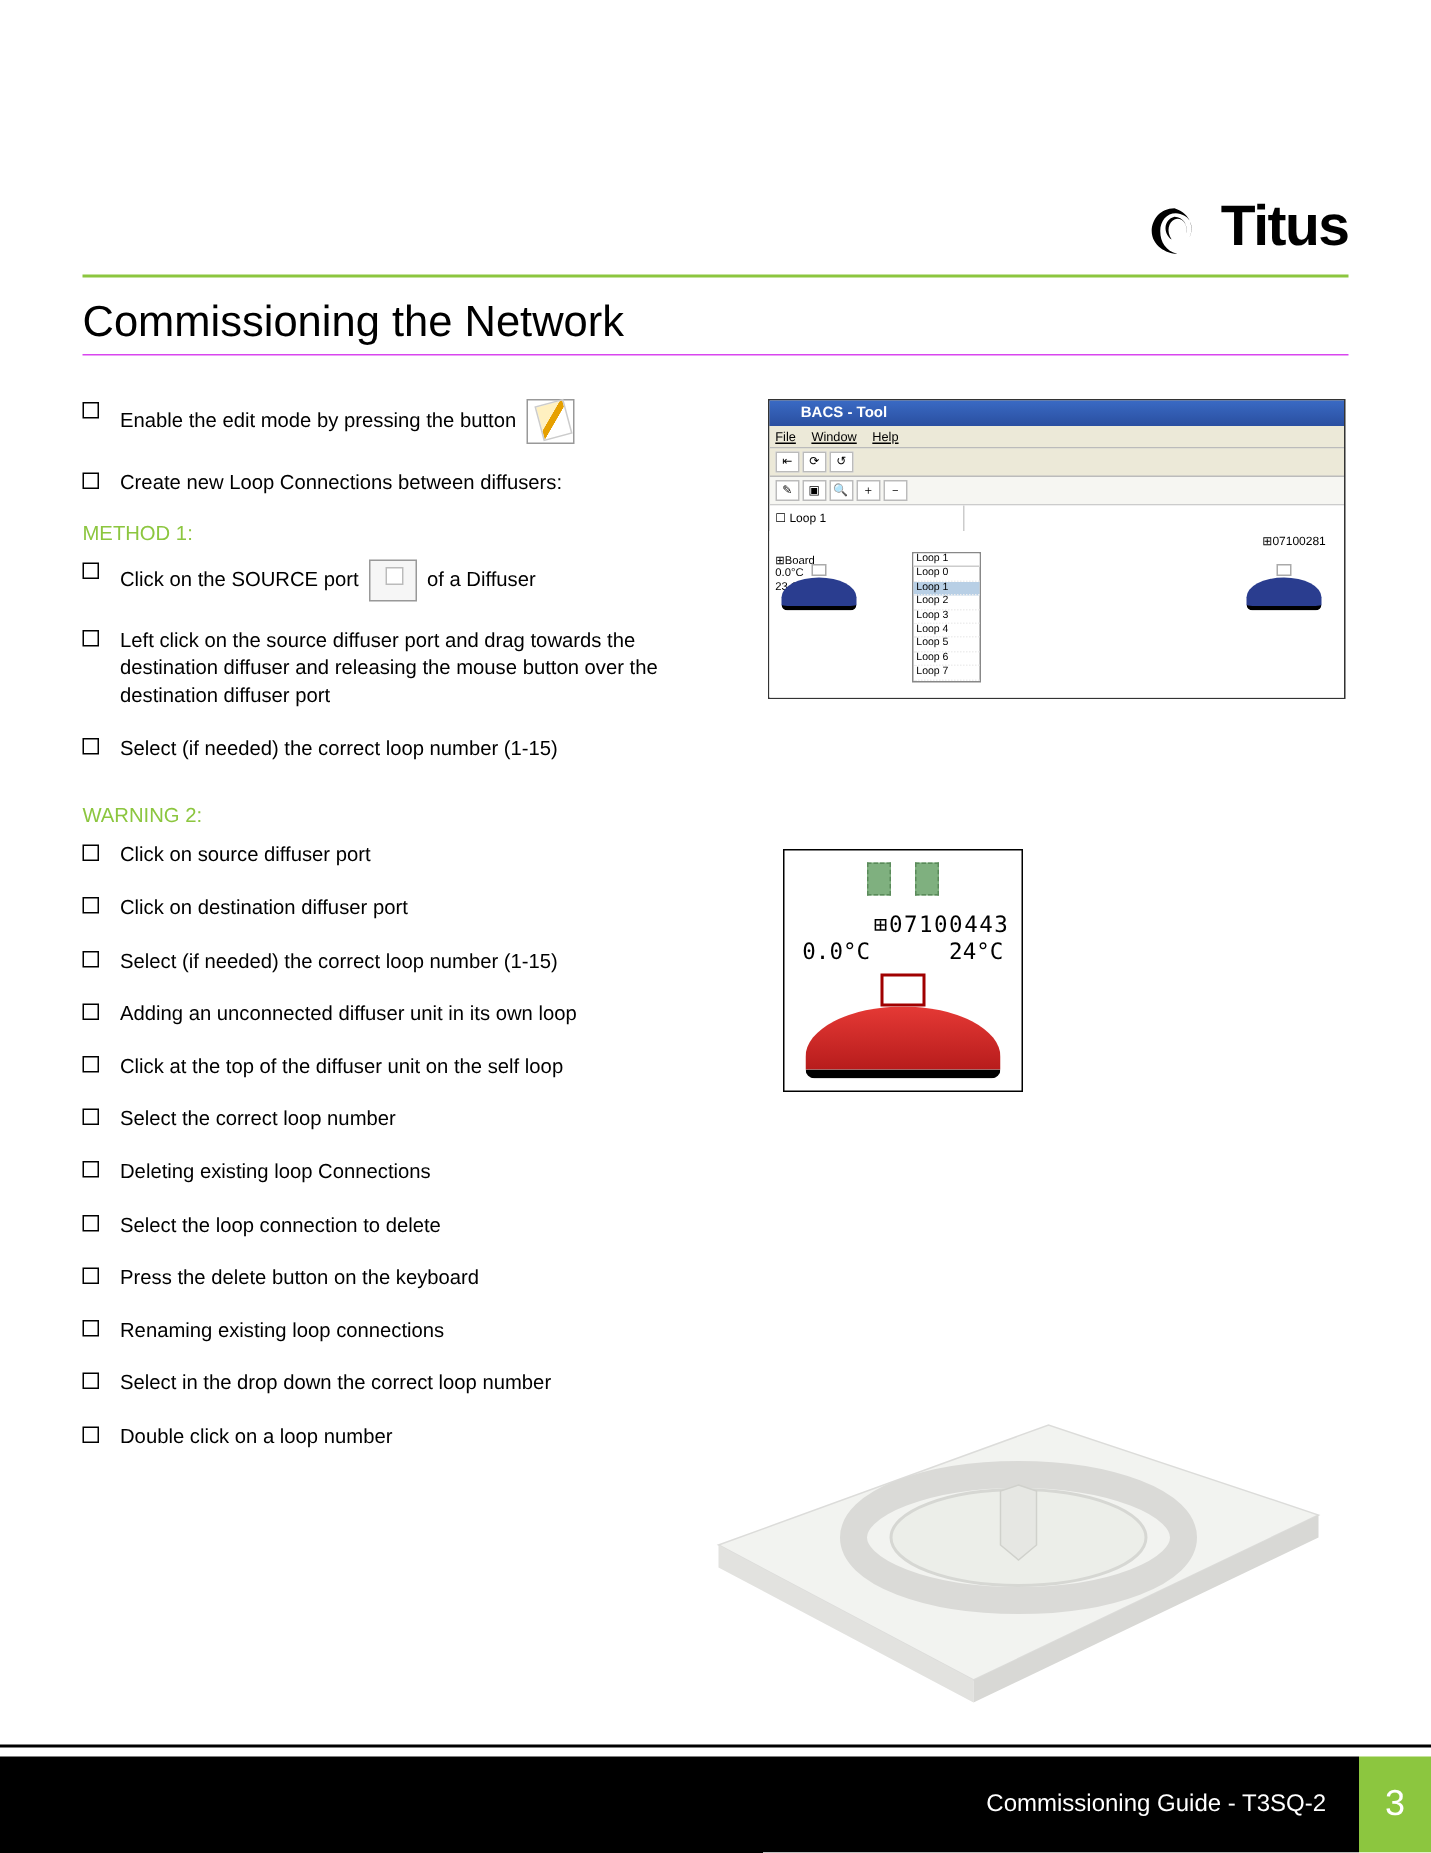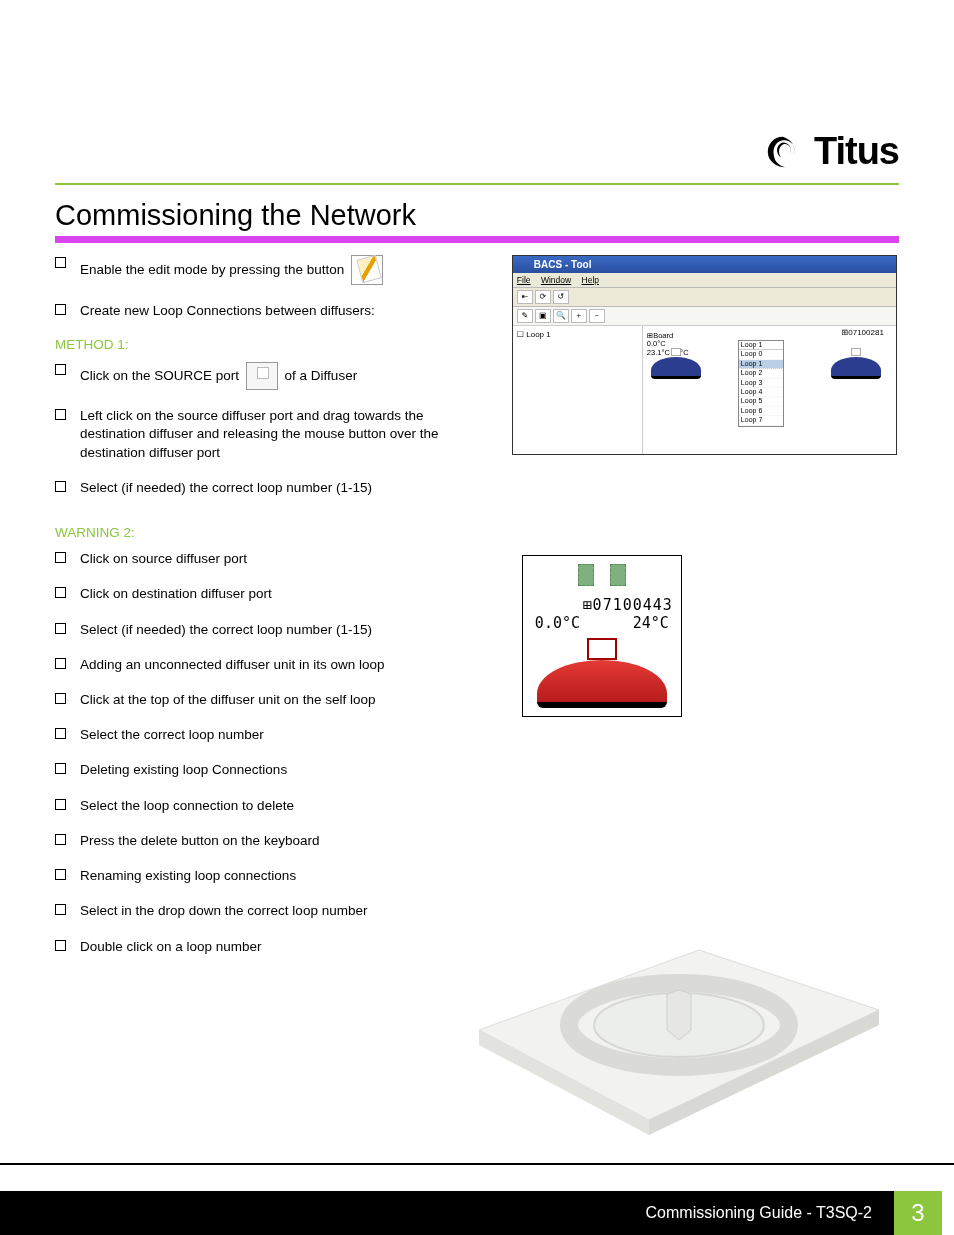--- a/index.html
+++ b/index.html
@@ -16,44 +16,44 @@
   }
   .logo-row {
     display: flex;
     justify-content: flex-end;
     padding-top: 100px;
     padding-bottom: 10px;
     border-bottom: 2px solid #8cc63f;
   }
   .logo {
     display: flex;
-    align-items: center;
+    align-items: flex-end;
     gap: 12px;
   }
   .logo svg { width: 38px; height: 38px; }
   .logo-text {
     font-family: "Segoe UI", Tahoma, sans-serif;
     font-weight: 700;
     font-size: 38px;
     letter-spacing: -1px;
     color: #000;
   }
   h1.section-title {
     font-family: "Segoe UI Light", "Segoe UI", sans-serif;
     font-weight: 300;
     font-size: 29px;
     color: #000;
     margin-top: 14px;
     padding-bottom: 4px;
-    border-bottom: 7px solid #d946ef;
+    border-bottom: 1px solid #d946ef;
   }
   .content {
     display: flex;
     gap: 30px;
-    margin-top: 12px;
+    margin-top: 29px;
   }
   .left-col { width: 430px; }
   .right-col { width: 390px; }
 
   .item {
     display: flex;
     align-items: flex-start;
     gap: 14px;
     margin-bottom: 17px;
     font-size: 13.5px;
@@ -144,35 +144,36 @@
   .bacs-sub2 {
     background: #f6f6f2;
     padding: 2px 4px;
     display:flex; gap:2px;
     border-bottom:1px solid #ccc;
   }
   .bacs-body {
     display: flex;
     height: 128px;
     background: #fff;
+    flex-direction: column;
   }
   .bacs-tree {
     width: 130px;
     border-right: 1px solid #ccc;
     padding: 4px;
     font-size: 8px;
   }
   .bacs-canvas {
     flex: 1;
     background: #fff;
     position: relative;
     padding: 4px;
   }
   .board-label {
-    position: absolute; left: 4px; top: 6px;
+    position: absolute; left: 4px; top: 16px;
     font-size: 7.5px; line-height:1.1;
     color:#000;
   }
   .diffuser-blue {
     position: absolute;
     width: 55px; height: 40px;
   }
   .diffuser-blue .port { width:10px; height:8px; border:1px solid #aaa; background:#fff; margin:0 auto 1px auto;}
   .diffuser-blue .body {
     width: 50px; height: 22px;
@@ -243,22 +244,22 @@
   
   .footer-rule {
     position: absolute;
     left: 0; right: 0;
     height: 2px;
     background: #000;
     bottom: 70px;
   }
   .footer {
     position: absolute;
-    left: 0; right: 12px; bottom: 0;
-    height: 44px;
+    left: 0; right: 0; bottom: 0;
+    height: 64px;
     display: flex;
     justify-content: flex-end;
     align-items: stretch;
   }
   .footer .label {
     background: #000;
     color: #fff;
     display: flex;
     align-items: center;
     padding: 0 22px;

